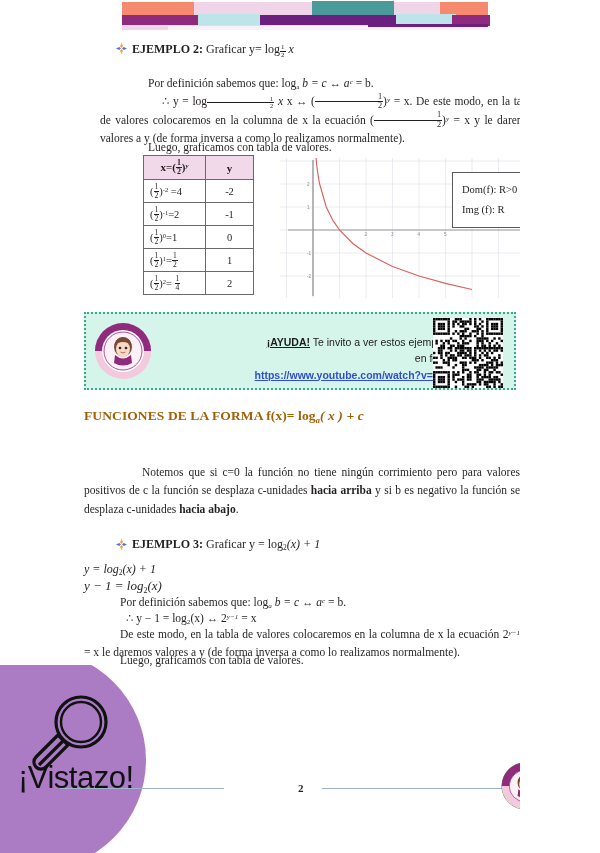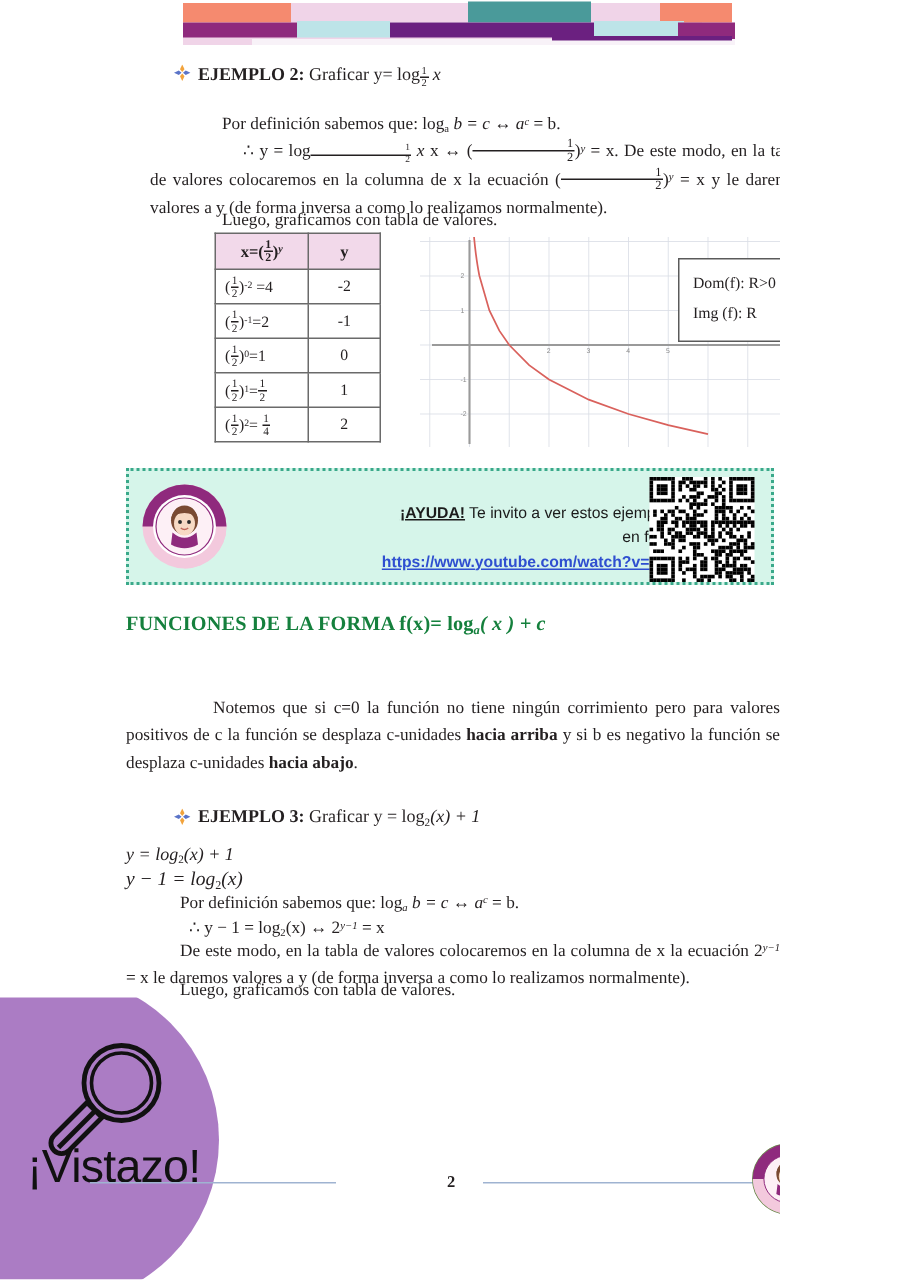--- a/index.html
+++ b/index.html
@@ -62,21 +62,21 @@
     font-size:10.5px; line-height:1.55; color:#1b1b1b;
   }
   .ayuda-txt .kw { color:#1b1b1b; font-weight:bold; text-decoration:underline; }
   .ayuda-txt a { color:#2f4fd0; text-decoration:underline; font-weight:bold; }
 
   
   .badge { position:absolute; border-radius:50%; overflow:hidden; }
 
   
   .sec-head {
-    position:absolute; color:#15803d; font-weight:bold;
+    position:absolute; color:#a16207; font-weight:bold;
     font-family:"Liberation Serif",serif; letter-spacing:.1px;text-align:right;
   }
 
   
   .vistazo { position:absolute; }
   .vistazo-label {
     position:absolute; font-family:"Liberation Sans",sans-serif;
     font-size:31px; color:#111; letter-spacing:-0.5px;
   }
 

